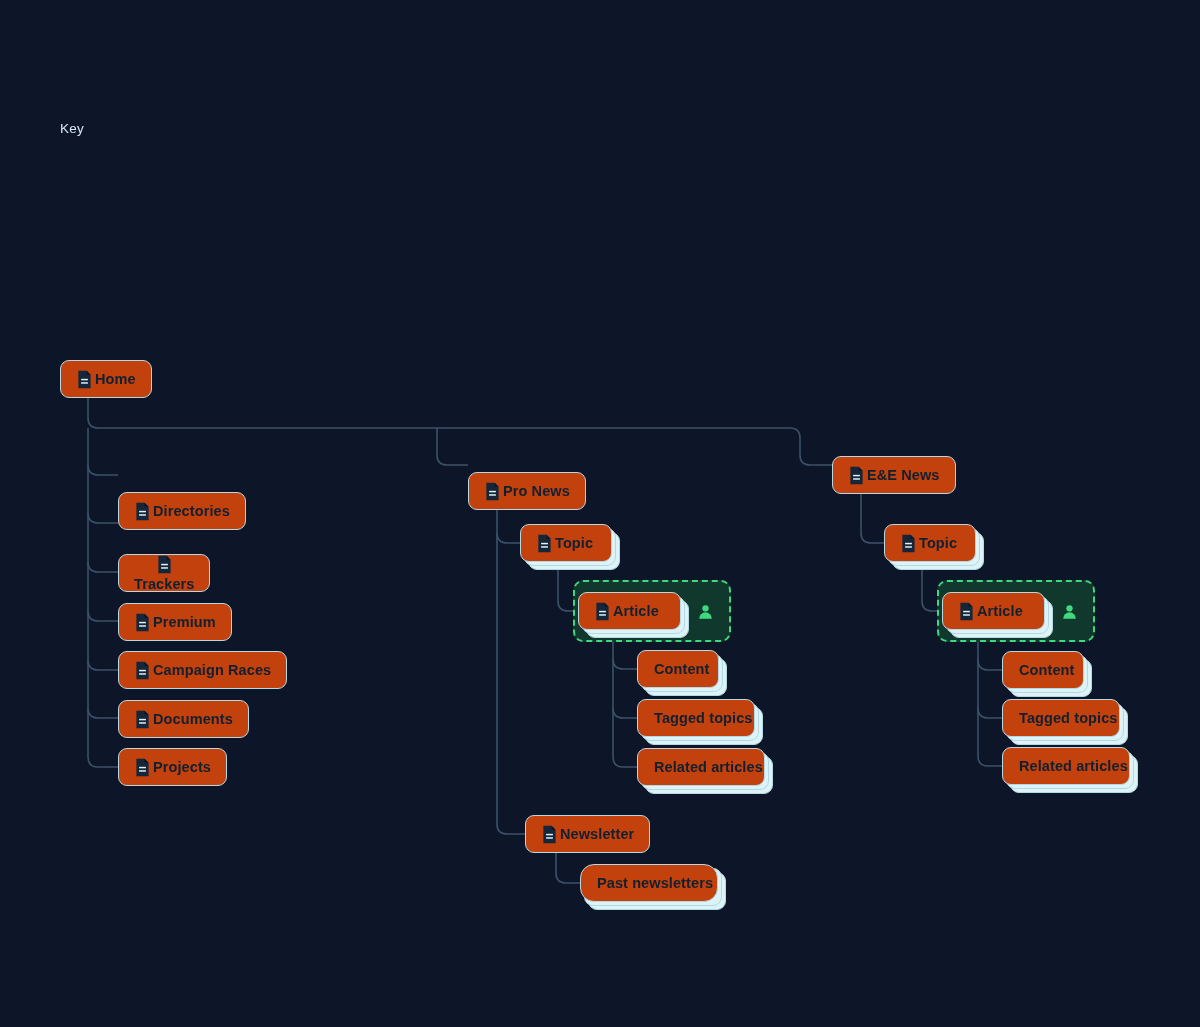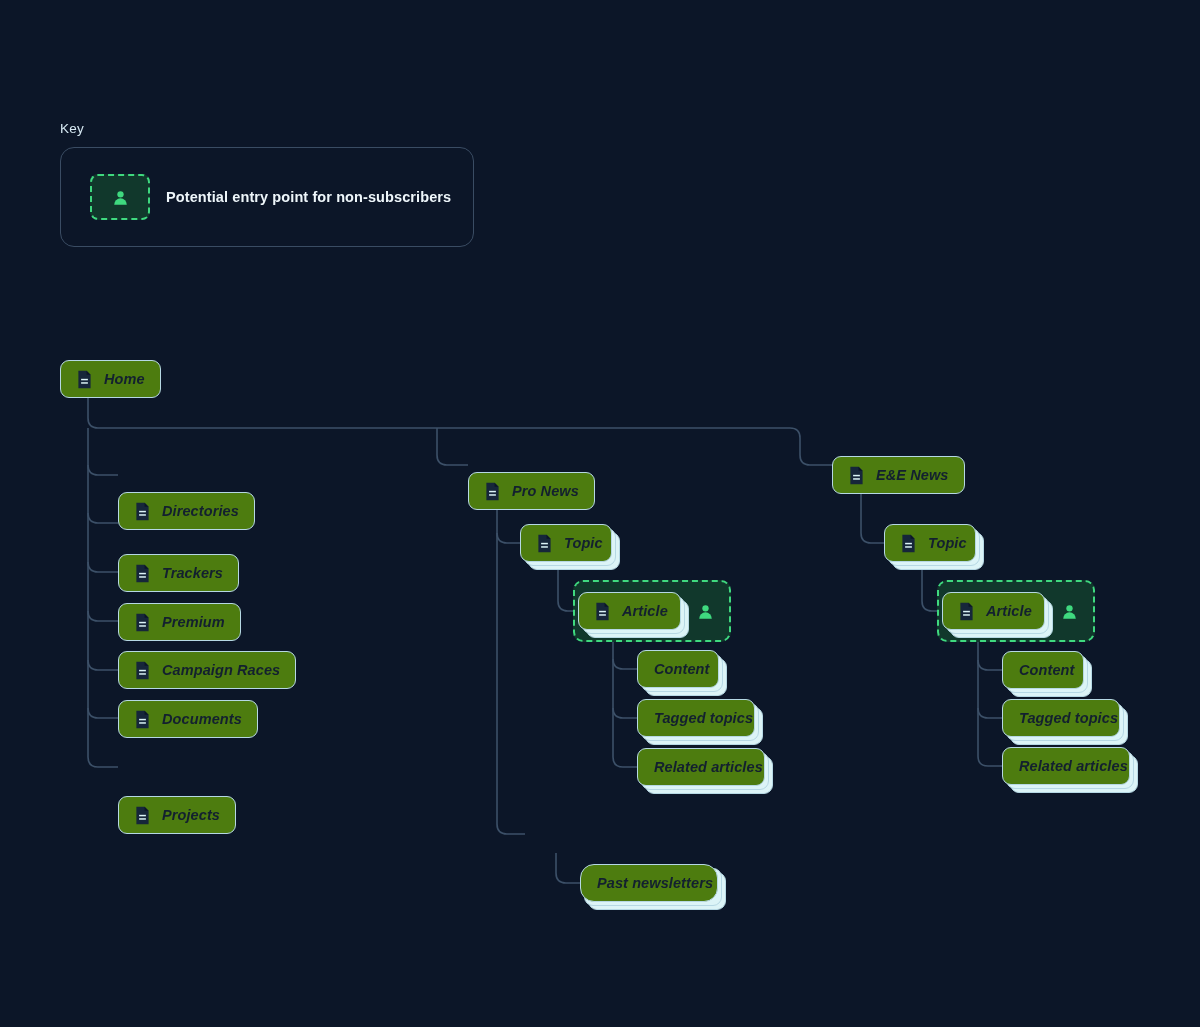--- a/index.html
+++ b/index.html
@@ -65,28 +65,27 @@
     font-weight: bold;
     color: #eef6fa;
     letter-spacing: .1px;
   }
 
   
   .node {
     position: absolute;
     height: 38px;
     border-radius: 9px;
-    background: #4d7c0f;
+    background: #c2410c;
     border: 1.3px solid #b6d8e4;
     display: flex;
     align-items: center;
     padding: 0 15px;
-    gap: 11px;
+    gap: 2px;
     z-index: 3;
-    font-style: italic;
   }
   .node .label {
     font-size: 14.5px;
     font-weight: bold;
     color: #13202f;
     white-space: nowrap;
     letter-spacing: .1px;
   }
   .node.noicon { padding: 0 16px; }
 
@@ -154,50 +153,41 @@
     <path d="M 861 494 L 861 533 Q 861 543 871 543 L 884 543"></path>
 
     <path d="M 922 562 L 922 601 Q 922 611 932 611 L 942 611"></path>
 
     <path d="M 978 630 L 978 756 Q 978 766 988 766 L 1002 766"></path>
     <path d="M 978 660 Q 978 670 988 670 L 1002 670"></path>
     <path d="M 978 708 Q 978 718 988 718 L 1002 718"></path>
   </svg>
 
   <div class="key-label">Key</div>
-  <div class="key-box">
-    <div class="key-swatch">
-      <svg class="person-icon" viewBox="0 0 24 24">
-        <circle cx="12" cy="8" r="4" fill="#3fd97f"></circle>
-        <path d="M4 21 a8 8 0 0 1 16 0 z" fill="#3fd97f"></path>
-      </svg>
-    </div>
-    <div class="key-text">Potential entry point for non-subscribers</div>
-  </div>
 
   <div class="node" style="left:60px; top:360px;">
     <svg class="doc-icon" viewBox="0 0 24 28">
       <path d="M3 1 h12 l6 6 v20 H3 z" fill="#16263a"></path>
       <path d="M15 1 l6 6 h-6 z" fill="#0c1628"></path>
       <rect x="7" y="13" width="10" height="2.2" fill="#dcf4f7"></rect>
       <rect x="7" y="18" width="10" height="2.2" fill="#dcf4f7"></rect>
     </svg>
     <span class="label">Home</span>
   </div>
 
   <div class="node" style="left:118px; top:492px;">
     <svg class="doc-icon" viewBox="0 0 24 28">
         <path d="M3 1 h12 l6 6 v20 H3 z" fill="#16263a"></path>
         <path d="M15 1 l6 6 h-6 z" fill="#0c1628"></path>
         <rect x="7" y="13" width="10" height="2.2" fill="#dcf4f7"></rect>
         <rect x="7" y="18" width="10" height="2.2" fill="#dcf4f7"></rect>
       </svg>
     <span class="label">Directories</span>
   </div>
-  <div class="node" style="left:118px; top:554px;">
+  <div class="node" style="left:118px; top:554px;flex-direction:column;">
     <svg class="doc-icon" viewBox="0 0 24 28">
         <path d="M3 1 h12 l6 6 v20 H3 z" fill="#16263a"></path>
         <path d="M15 1 l6 6 h-6 z" fill="#0c1628"></path>
         <rect x="7" y="13" width="10" height="2.2" fill="#dcf4f7"></rect>
         <rect x="7" y="18" width="10" height="2.2" fill="#dcf4f7"></rect>
       </svg>
     <span class="label">Trackers</span>
   </div>
   <div class="node" style="left:118px; top:603px;">
     <svg class="doc-icon" viewBox="0 0 24 28">
@@ -219,21 +209,21 @@
   </div>
   <div class="node" style="left:118px; top:651px;">
     <svg class="doc-icon" viewBox="0 0 24 28">
         <path d="M3 1 h12 l6 6 v20 H3 z" fill="#16263a"></path>
         <path d="M15 1 l6 6 h-6 z" fill="#0c1628"></path>
         <rect x="7" y="13" width="10" height="2.2" fill="#dcf4f7"></rect>
         <rect x="7" y="18" width="10" height="2.2" fill="#dcf4f7"></rect>
       </svg>
     <span class="label">Campaign Races</span>
   </div>
-  <div class="node" style="left:118px; top:748px;margin-top:48px;">
+  <div class="node" style="left:118px; top:748px;">
     <svg class="doc-icon" viewBox="0 0 24 28">
         <path d="M3 1 h12 l6 6 v20 H3 z" fill="#16263a"></path>
         <path d="M15 1 l6 6 h-6 z" fill="#0c1628"></path>
         <rect x="7" y="13" width="10" height="2.2" fill="#dcf4f7"></rect>
         <rect x="7" y="18" width="10" height="2.2" fill="#dcf4f7"></rect>
       </svg>
     <span class="label">Projects</span>
   </div>
 
   <div class="node" style="left:468px; top:472px;">
@@ -297,20 +287,29 @@
   </div>
 
   <div class="stack" style="left:637px; top:748px;">
     <div class="sheet s1" style="width:128px;"></div>
     <div class="sheet s2" style="width:128px;"></div>
   </div>
   <div class="node noicon" style="left:637px; top:748px; width:128px;">
     <span class="label">Related articles</span>
   </div>
 
+  <div class="node" style="left:525px; top:815px;">
+    <svg class="doc-icon" viewBox="0 0 24 28">
+        <path d="M3 1 h12 l6 6 v20 H3 z" fill="#16263a"></path>
+        <path d="M15 1 l6 6 h-6 z" fill="#0c1628"></path>
+        <rect x="7" y="13" width="10" height="2.2" fill="#dcf4f7"></rect>
+        <rect x="7" y="18" width="10" height="2.2" fill="#dcf4f7"></rect>
+      </svg>
+    <span class="label">Newsletter</span>
+  </div>
 
   <div class="stack" style="left:580px; top:864px;">
     <div class="sheet s1" style="width:138px;"></div>
     <div class="sheet s2" style="width:138px;"></div>
   </div>
   <div class="node noicon" style="left:580px; top:864px; width:138px;border-radius:14px;">
     <span class="label">Past newsletters</span>
   </div>
 
   <div class="node" style="left:832px; top:456px;justify-content:space-between;">

